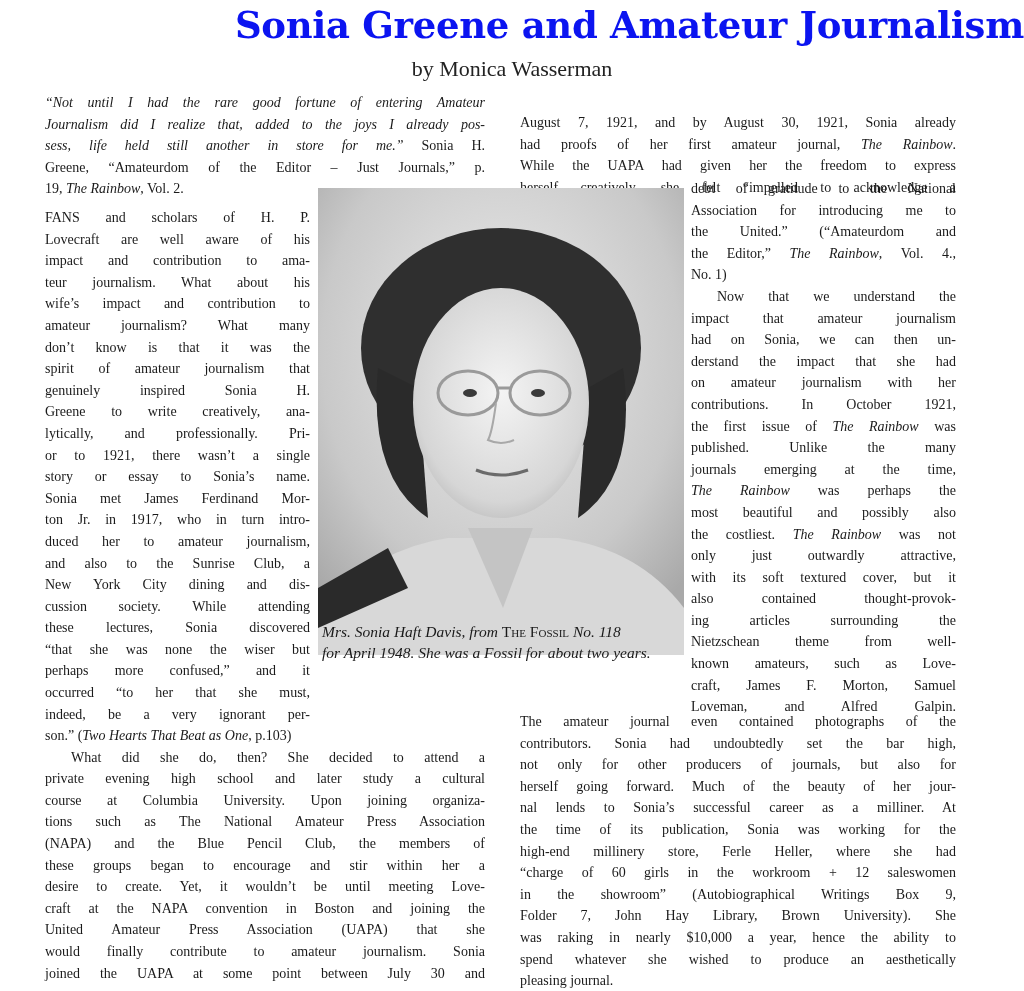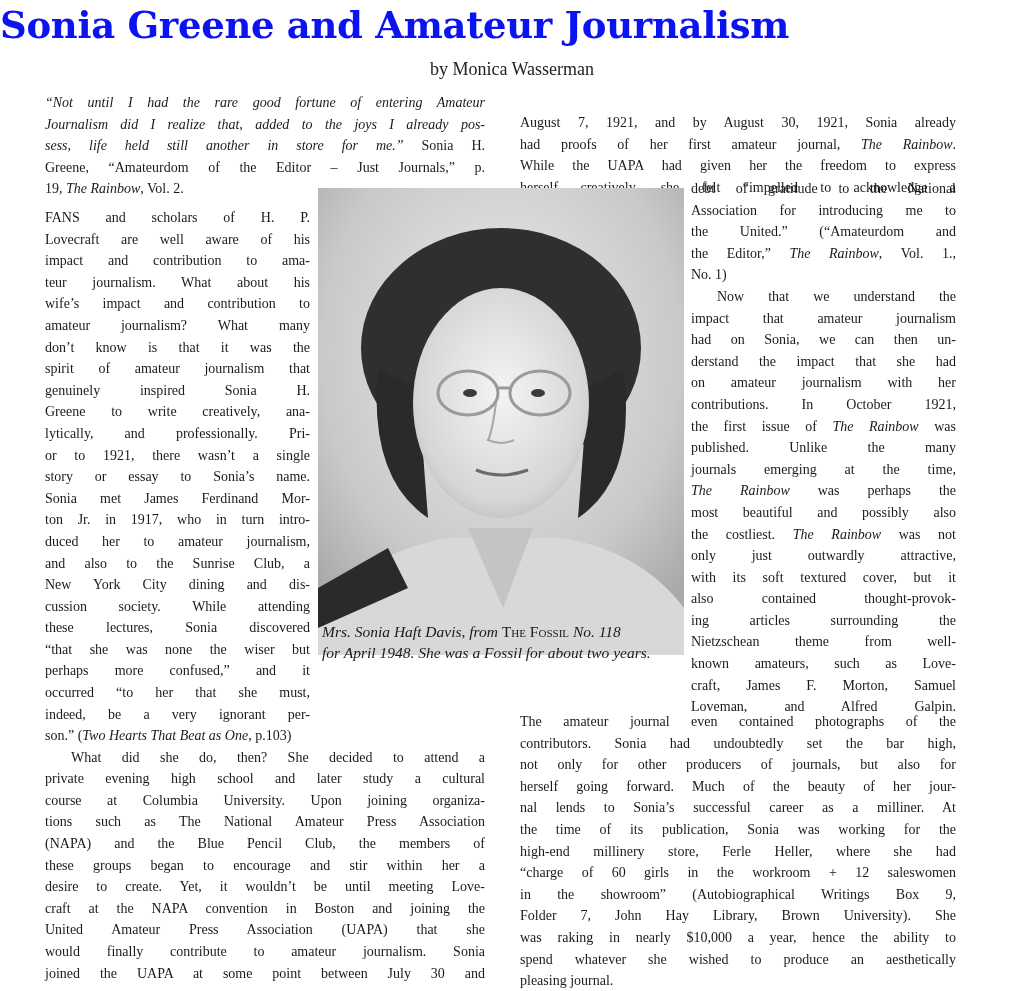--- a/index.html
+++ b/index.html
@@ -1,22 +1,22 @@
 <!DOCTYPE html>
 <html><head>
 <meta charset="utf-8">
 <style>
   html, body { margin: 0; padding: 0; background: #ffffff; }
   body { width: 1024px; height: 991px; position: relative; overflow: hidden;
          font-family: "Liberation Serif", "DejaVu Serif", serif; color: #1a1a1a; }
-  #page-title { position: absolute; left: 0; top: 2px; width: 1024px; text-align: left;
+  #page-title { position: absolute; left: 0; top: 2px; width: 1024px; text-align: right;
          font-family: "DejaVu Serif", "Liberation Serif", serif; font-weight: bold; font-size: 37px;
          color: #0b14f0; letter-spacing: -0.3px; margin: 0; line-height: 46px; }
   #byline { position: absolute; left: 0; top: 58px; width: 1024px; text-align: center;
-         font-size: 18px; line-height: 22px; color: #222; }
+         font-size: 22px; line-height: 22px; color: #222; }
   .col { position: absolute; font-size: 14px; line-height: 21.6px; }
   .ln { display: block; height: 21.6px; white-space: nowrap; text-align: justify; text-align-last: justify; }
   .ln.last { text-align-last: left; }
   .ln.indent { padding-left: 26px; }
   .ln i, i { font-style: italic; }
   .photo { position: absolute; left: 318px; top: 188px; width: 366px; height: 467px; overflow: hidden;
            background: radial-gradient(ellipse at 50% 30%, #e8e8e8 0%, #c8c8c8 60%, #b0b0b0 100%); }
   .caption { position: absolute; left: 322px; top: 621px; width: 360px; font-style: italic;
              font-size: 15.5px; line-height: 21px; }
   .caption .ln { height: 21px; text-align: left; text-align-last: left; }
@@ -82,21 +82,21 @@
     <span class="ln"><span>August 7, 1921, and by August 30, 1921, Sonia already</span></span>
     <span class="ln"><span>had proofs of her first amateur journal, </span><i>The Rainbow</i><span>.</span></span>
     <span class="ln"><span>While the UAPA had given her the freedom to express</span></span>
     <span class="ln"><span>herself creatively, she felt “impelled to acknowledge a</span></span>
   </div>
 
 <div class="col" id="right-narrow" style="left:691px; top:178px; width:265px;">
     <span class="ln"><span>debt of gratitude to the National</span></span>
     <span class="ln"><span>Association for introducing me to</span></span>
     <span class="ln"><span>the United.” (“Amateurdom and</span></span>
-    <span class="ln"><span>the Editor,” </span><i>The Rainbow</i><span>, Vol. 1.,</span></span>
+    <span class="ln"><span>the Editor,” </span><i>The Rainbow</i><span>, Vol. 4.,</span></span>
     <span class="ln last"><span>No. 1)</span></span>
     <span class="ln indent"><span>Now that we understand the</span></span>
     <span class="ln"><span>impact that amateur journalism</span></span>
     <span class="ln"><span>had on Sonia, we can then un-</span></span>
     <span class="ln"><span>derstand the impact that she had</span></span>
     <span class="ln"><span>on amateur journalism with her</span></span>
     <span class="ln"><span>contributions. In October 1921,</span></span>
     <span class="ln"><span>the first issue of </span><i>The Rainbow</i><span> was</span></span>
     <span class="ln"><span>published. Unlike the many</span></span>
     <span class="ln"><span>journals emerging at the time,</span></span>

